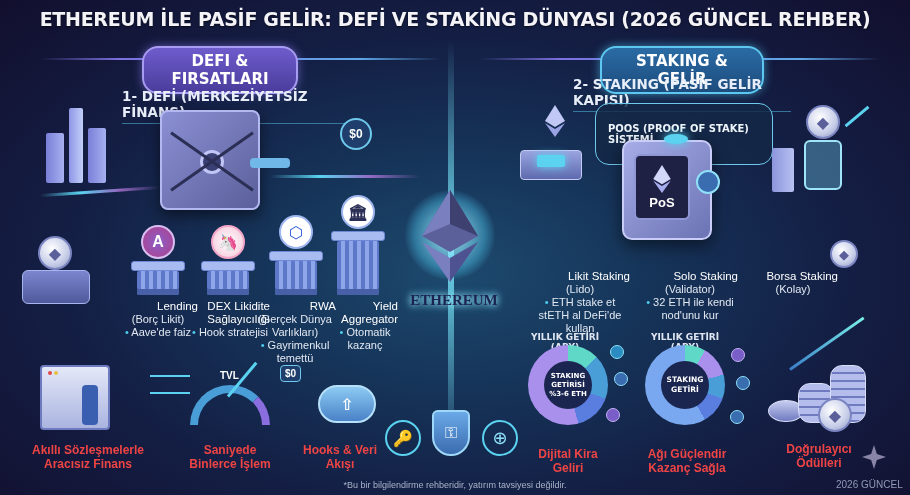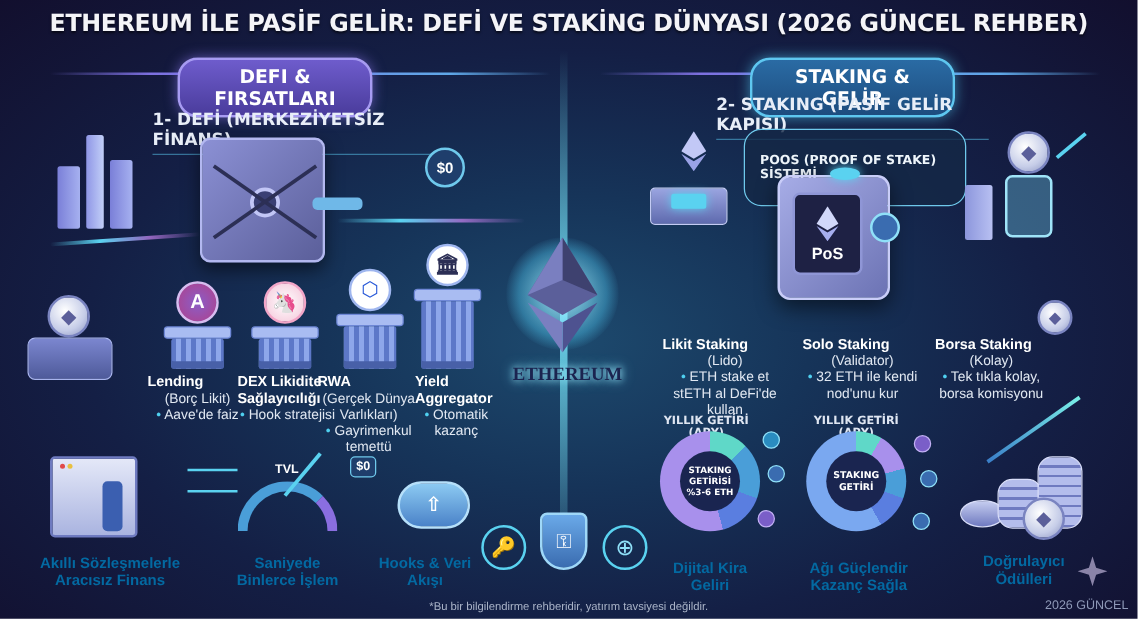--- a/index.html
+++ b/index.html
@@ -26,24 +26,24 @@
   .pill-defi { background: linear-gradient(180deg, #6e5ccc, #4a3c9c); border: 2px solid #a79bf2; box-shadow: 0 0 10px rgba(140,120,240,0.6); }
   .pill-stake { background: linear-gradient(180deg, #2a6ba4, #1d4c7e); border: 2px solid #5ec7f0; box-shadow: 0 0 10px rgba(80,200,240,0.6); }
   .subhead {
     font-family: "DejaVu Sans", sans-serif; font-weight: bold; font-size: 13.5px; color: #e8eef8;
     border-bottom: 1px solid rgba(90,200,240,0.5); padding-bottom: 3px;
   }
   .pos-pill {
     border: 1.5px solid #6fc9ec; border-radius: 14px; background: rgba(20,40,70,0.8);
     font-family: "DejaVu Sans", sans-serif; font-weight: bold; font-size: 10px; padding: 19px 12px; color: #eef5fb;
   }
-  .label-b { font-weight: bold; font-size: 11.5px; text-align: left; color: #fff; line-height: 13px; }
+  .label-b { font-weight: normal; font-size: 11.5px; text-align: right; color: #fff; line-height: 13px; }
   .label-n { font-size: 11px; text-align: center; color: #e1e8f2; line-height: 13px; }
   .bullet::before { content: "• "; color: #4fd0f0; }
-  .bot-label { font-weight: bold; font-size: 12px; text-align: center; line-height: 14px; color: #0369a1; }
+  .bot-label { font-weight: bold; font-size: 12px; text-align: center; line-height: 14px; color: #ef4444; }
   .apy-title { font-family: "DejaVu Sans", sans-serif; font-weight: bold; font-size: 9px; color: #dfe6f2; text-align: center; }
   .pillar {
     width: 42px; height: 58px;
     background: repeating-linear-gradient(90deg, #5d78c8 0 4px, #8ea7ea 4px 8px);
     border-radius: 2px; box-shadow: inset 0 -6px 0 #4860a8;
   }
   .pillar-cap { width: 54px; height: 10px; background: #a9bcf2; border-radius: 3px; border: 1px solid #6e87d6; }
   .coin {
     width: 34px; height: 34px; border-radius: 50%; display: flex; align-items: center; justify-content: center;
     background: radial-gradient(circle at 40% 35%, #ffffff, #c6cde8 60%, #8a93c0);
@@ -202,21 +202,20 @@
   <div class="label-n bullet">ETH stake et stETH al DeFi'de kullan</div>
 </div>
 <div class="abs" style="left:642px; top:270px; width:96px;">
   <div class="label-b">Solo Staking</div>
   <div class="label-n">(Validator)</div>
   <div class="label-n bullet">32 ETH ile kendi nod'unu kur</div>
 </div>
 <div class="abs" style="left:748px; top:270px; width:90px;">
   <div class="label-b">Borsa Staking</div>
   <div class="label-n">(Kolay)</div>
-  <div class="label-n bullet">Tek tıkla kolay, borsa komisyonu</div>
 </div>
 
 <div class="abs apy-title" style="left:520px; top:332px; width:90px;">YILLIK GETİRİ (APY)</div>
 <div class="abs" style="left:528px; top:345px; width:80px; height:80px; border-radius:50%; background:conic-gradient(#5fd8c8 0deg 45deg, #4a9ed8 45deg 110deg, #5a7ee0 110deg 165deg, #a890ec 165deg 360deg);">
   <div class="abs" style="left:16px; top:16px; width:48px; height:48px; border-radius:50%; background:#1a2550; display:flex; flex-direction:column; align-items:center; justify-content:center; font-family:'DejaVu Sans',sans-serif; font-weight:bold; font-size:7px; line-height:9px; text-align:center;">
     <span>STAKING</span>
     <span>GETİRİSİ</span>
     <span>%3-6 ETH</span>
   </div>
 </div>

